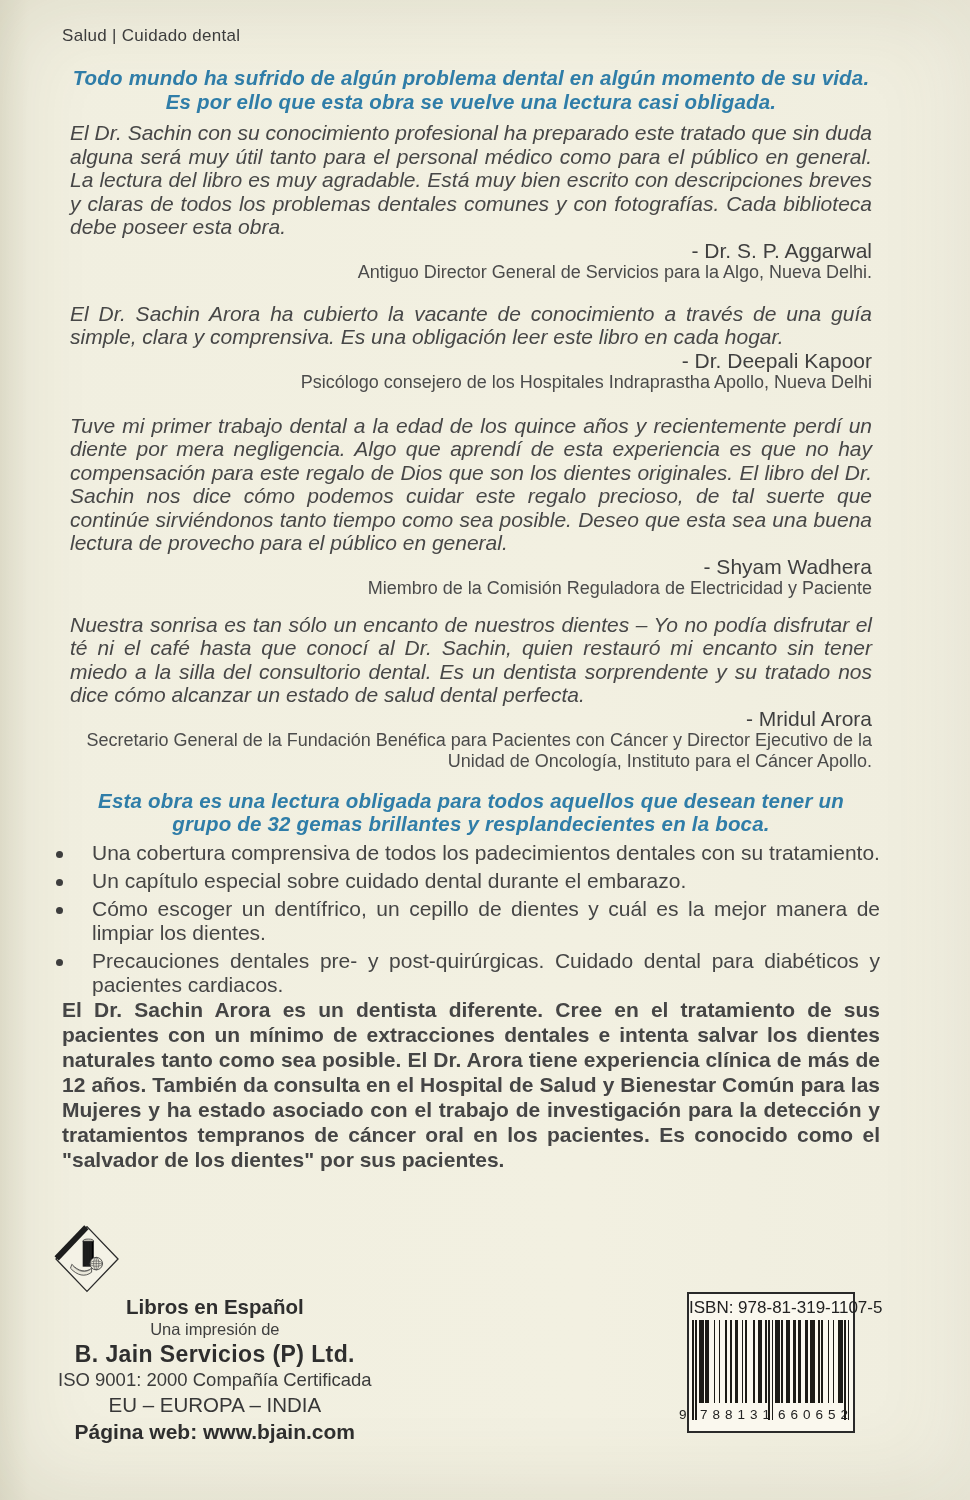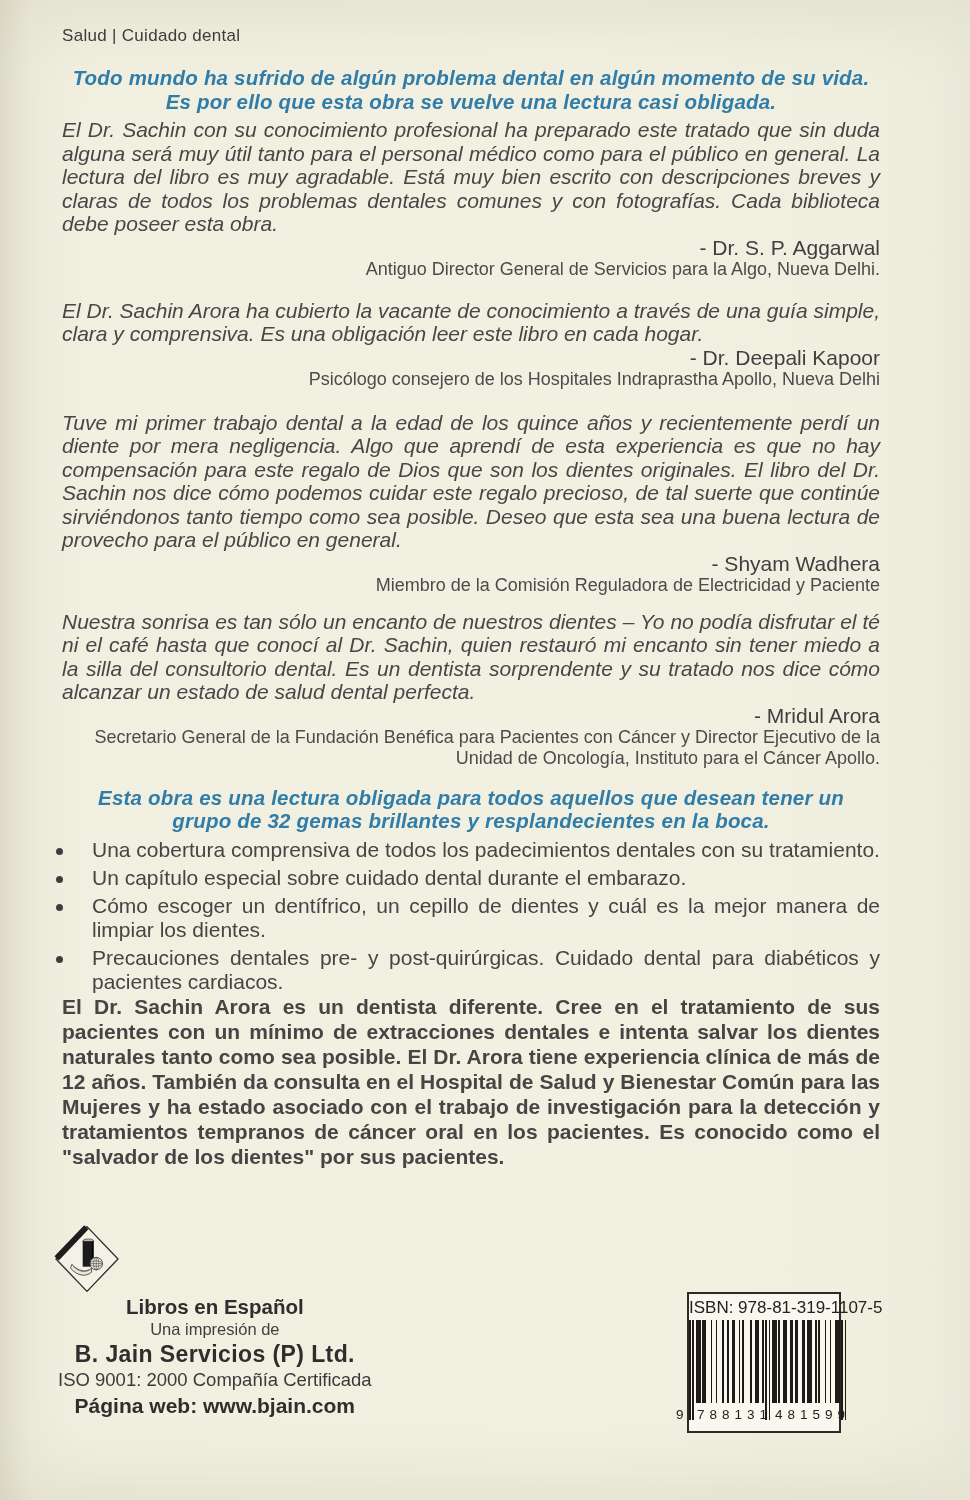--- a/index.html
+++ b/index.html
@@ -24,21 +24,21 @@
   }
   .blue-heading{
     margin-top:20px;
     text-align:center;
     font-style:italic;font-weight:bold;
     font-size:20.5px;line-height:23.5px;
     color:var(--accent,#2f7da8);
     letter-spacing:.2px;
   }
   .blue-heading div{white-space:nowrap;}
-  .quote{margin:0;}
+  .quote{margin:8px;}
   .quote-text{
     margin:0;
     font-style:italic;
     font-size:21px;line-height:23.5px;
     text-align:justify;
     color:#474747;
   }
   .q0 .quote-text{margin-top:5px;}
   .q1 .quote-text{margin-top:19px;}
   .q2 .quote-text{margin-top:21px;}
@@ -79,21 +79,21 @@
   .logo{position:absolute;left:54px;top:1224px;width:66px;height:70px;}
   .publisher{position:absolute;left:58px;top:1294px;color:#2e2e2e;text-align:center;}
   .pub-imprint{font-size:20.5px;font-weight:bold;line-height:25px;}
   .pub-note{font-size:16.5px;line-height:21px;color:#3f3f3f;}
   .pub-name{font-size:23px;font-weight:bold;line-height:28px;letter-spacing:.4px;}
   .pub-cert{font-size:18.5px;line-height:24px;color:#3a3a3a;}
   .pub-regions{font-size:20.5px;line-height:26px;color:#373737;}
   .pub-web{font-size:21px;font-weight:bold;line-height:27px;}
   .barcode-box{
     position:absolute;left:687px;top:1292px;
-    width:154px;height:141px;box-sizing:border-box;
+    width:168px;height:141px;box-sizing:border-box;
     background:#faf8ee;
     border:2px solid #2a2a2a;
     padding:3px 0 0;
   }
   .isbn-label{
     text-align:center;font-size:17px;line-height:21px;
     color:#222;white-space:nowrap;letter-spacing:0;
   }
   .bars-wrap{position:relative;width:158px;height:104px;margin:2px auto 0;}
   .barcode-bars{display:flex;width:158px;height:104px;align-items:flex-start;}
@@ -188,20 +188,21 @@
       <path d="M27,60 C37,71 48,73 57,66 L57,72 C47,80 35,77 25,66 Z" fill="#e9e7da" stroke="#333" stroke-width="1.2"></path>
       <path d="M29,63 C38,72 47,73 55,68" fill="none" stroke="#555" stroke-width=".8"></path>
     </svg>
   </div>
 
   <div class="publisher">
     <div class="pub-imprint">Libros en Español</div>
     <div class="pub-note">Una impresión de</div>
     <div class="pub-name">B. Jain Servicios (P) Ltd.</div>
     <div class="pub-cert">ISO 9001: 2000 Compañía Certificada</div>
+    <div class="pub-regions">EU – EUROPA – INDIA</div>
     <div class="pub-web">Página web: www.bjain.com</div>
   </div>
 
   <div class="barcode-box">
     <div class="isbn-label">ISBN: 978-81-319-1107-5</div>
     <div class="bars-wrap">
       <div class="barcode-bars">
           <span class="bc-m on tall"></span>
           <span class="bc-m tall"></span>
           <span class="bc-m on tall"></span>
@@ -294,17 +295,17 @@
           <span class="bc-m on"></span>
           <span class="bc-m on"></span>
           <span class="bc-m"></span>
           <span class="bc-m on tall"></span>
           <span class="bc-m tall"></span>
           <span class="bc-m on tall"></span>
         </div>
       <div class="bc-digits">
         <span class="d9">9</span>
         <span class="g1">788131</span>
-        <span class="g2">481599</span>
+        <span class="g2">660652</span>
       </div>
     </div>
   </div>
 </div>
 
 </body></html>

